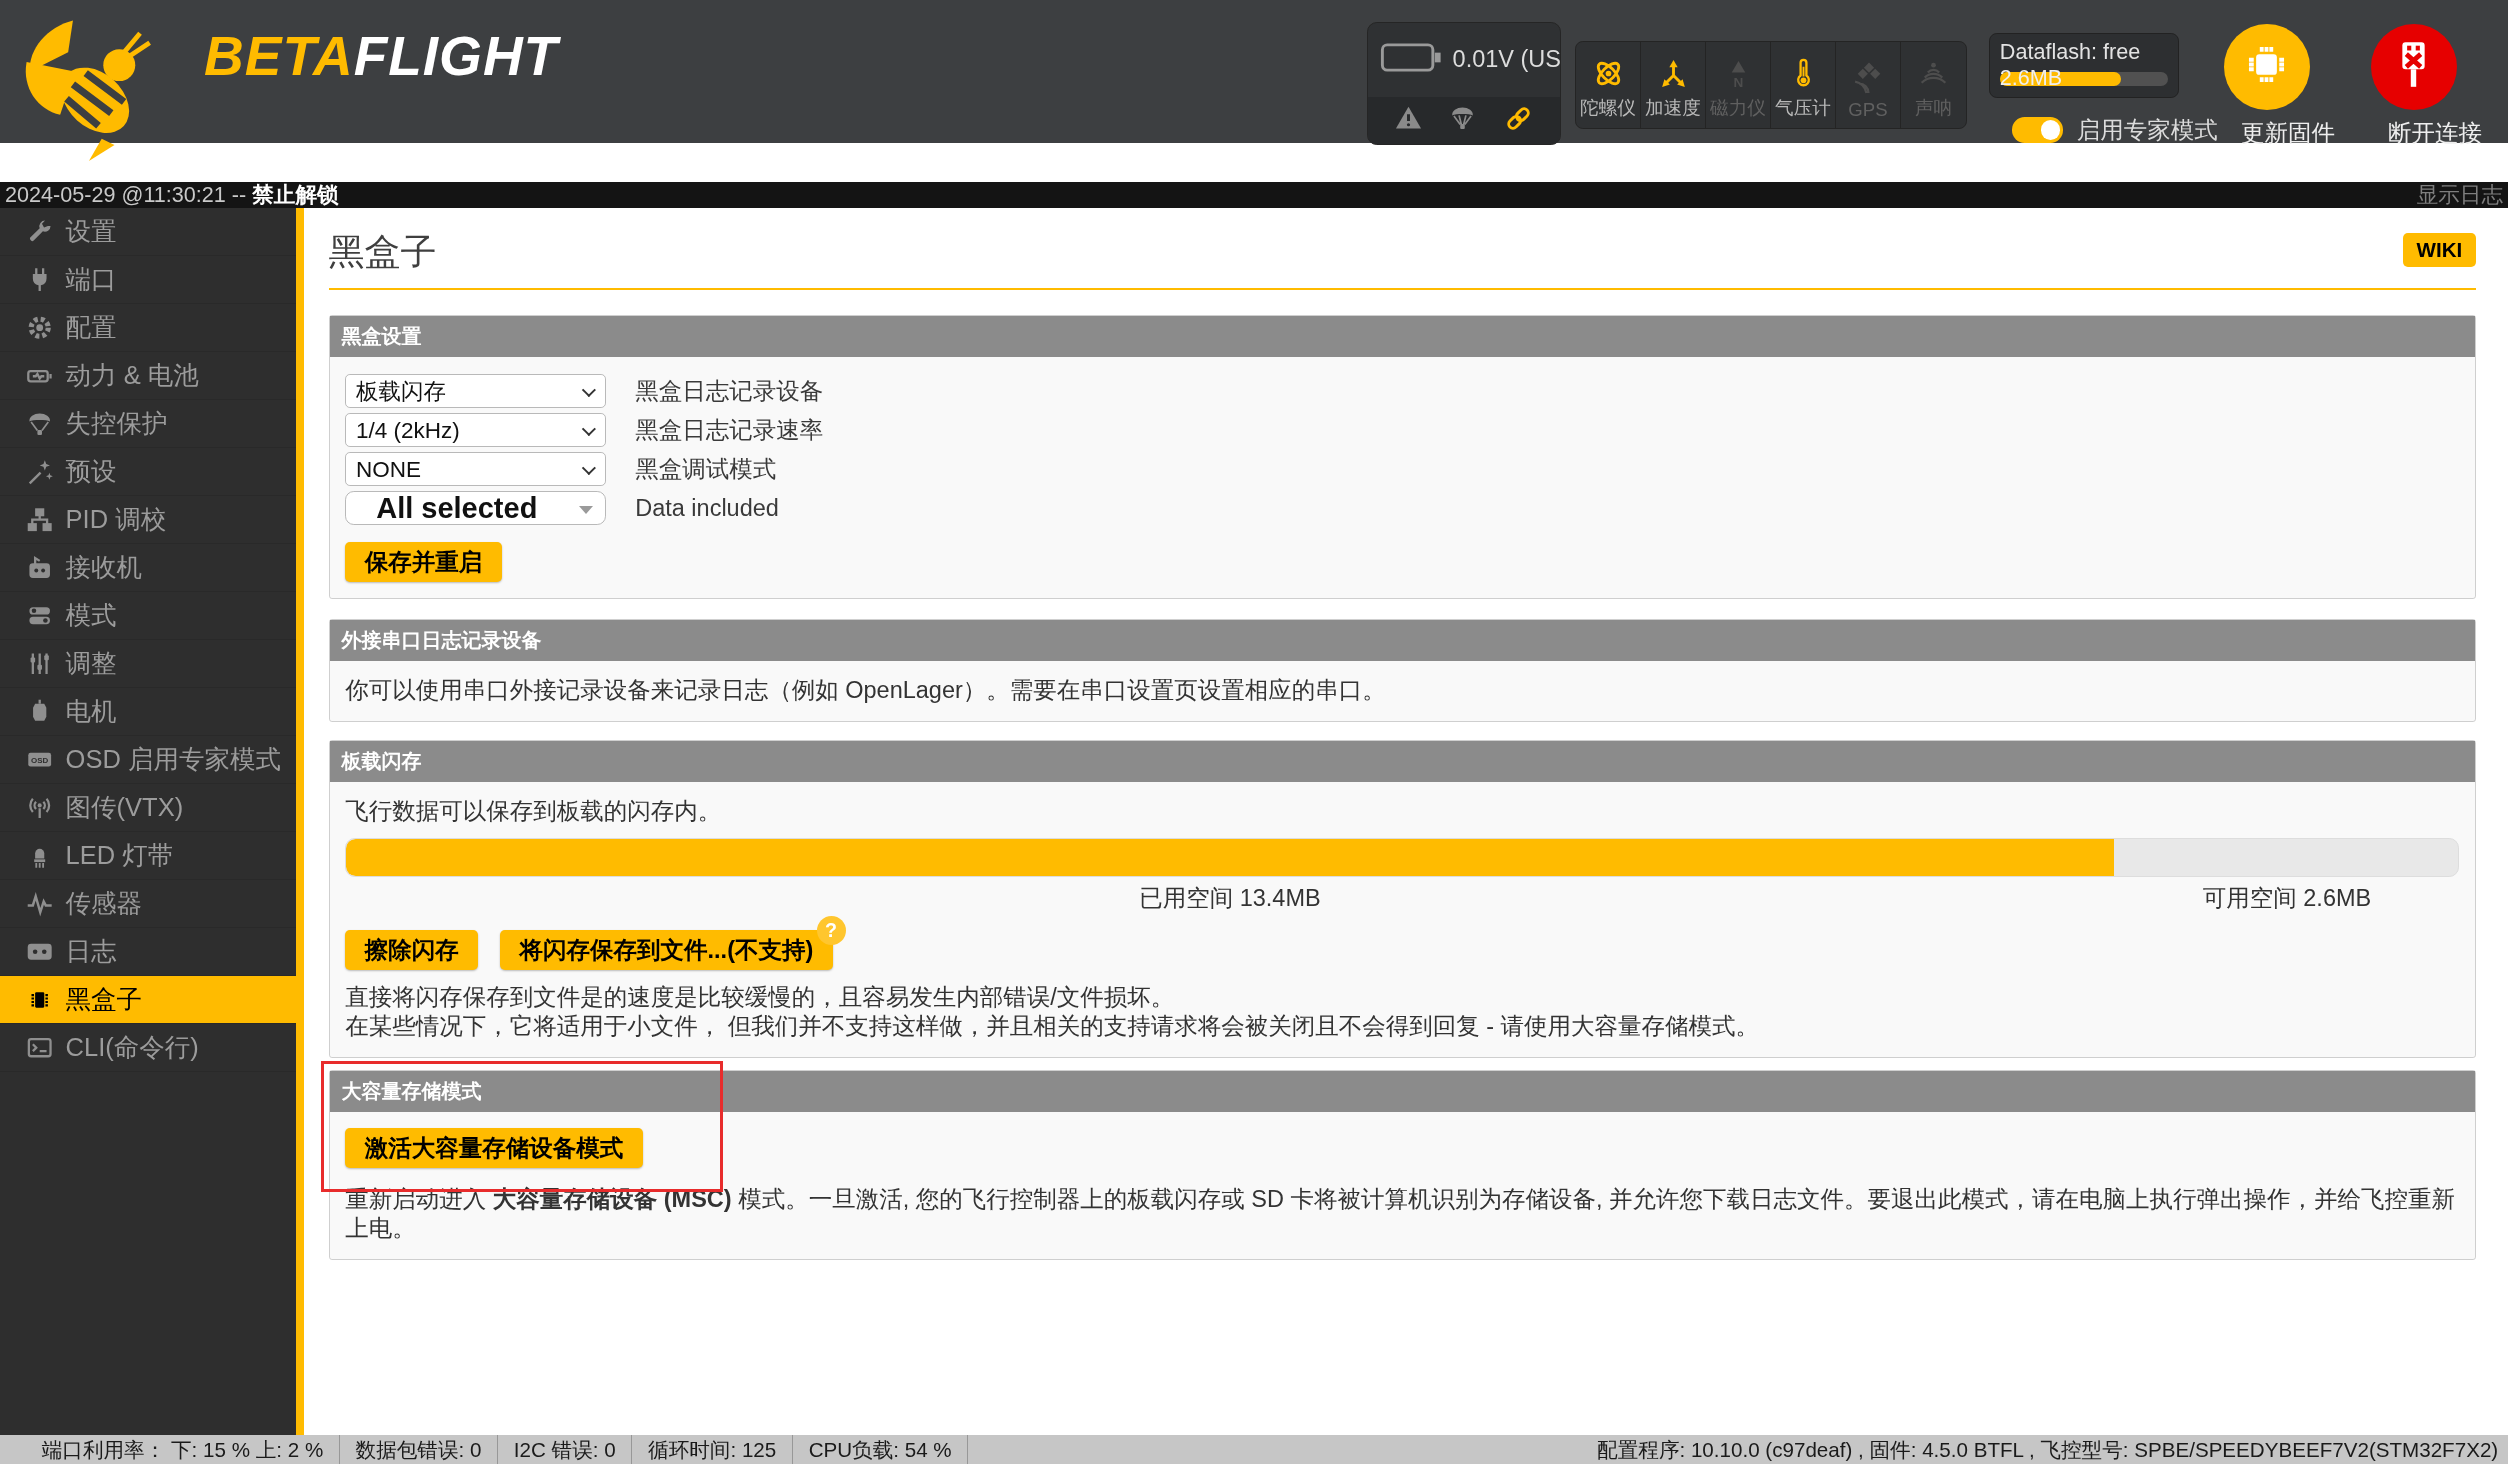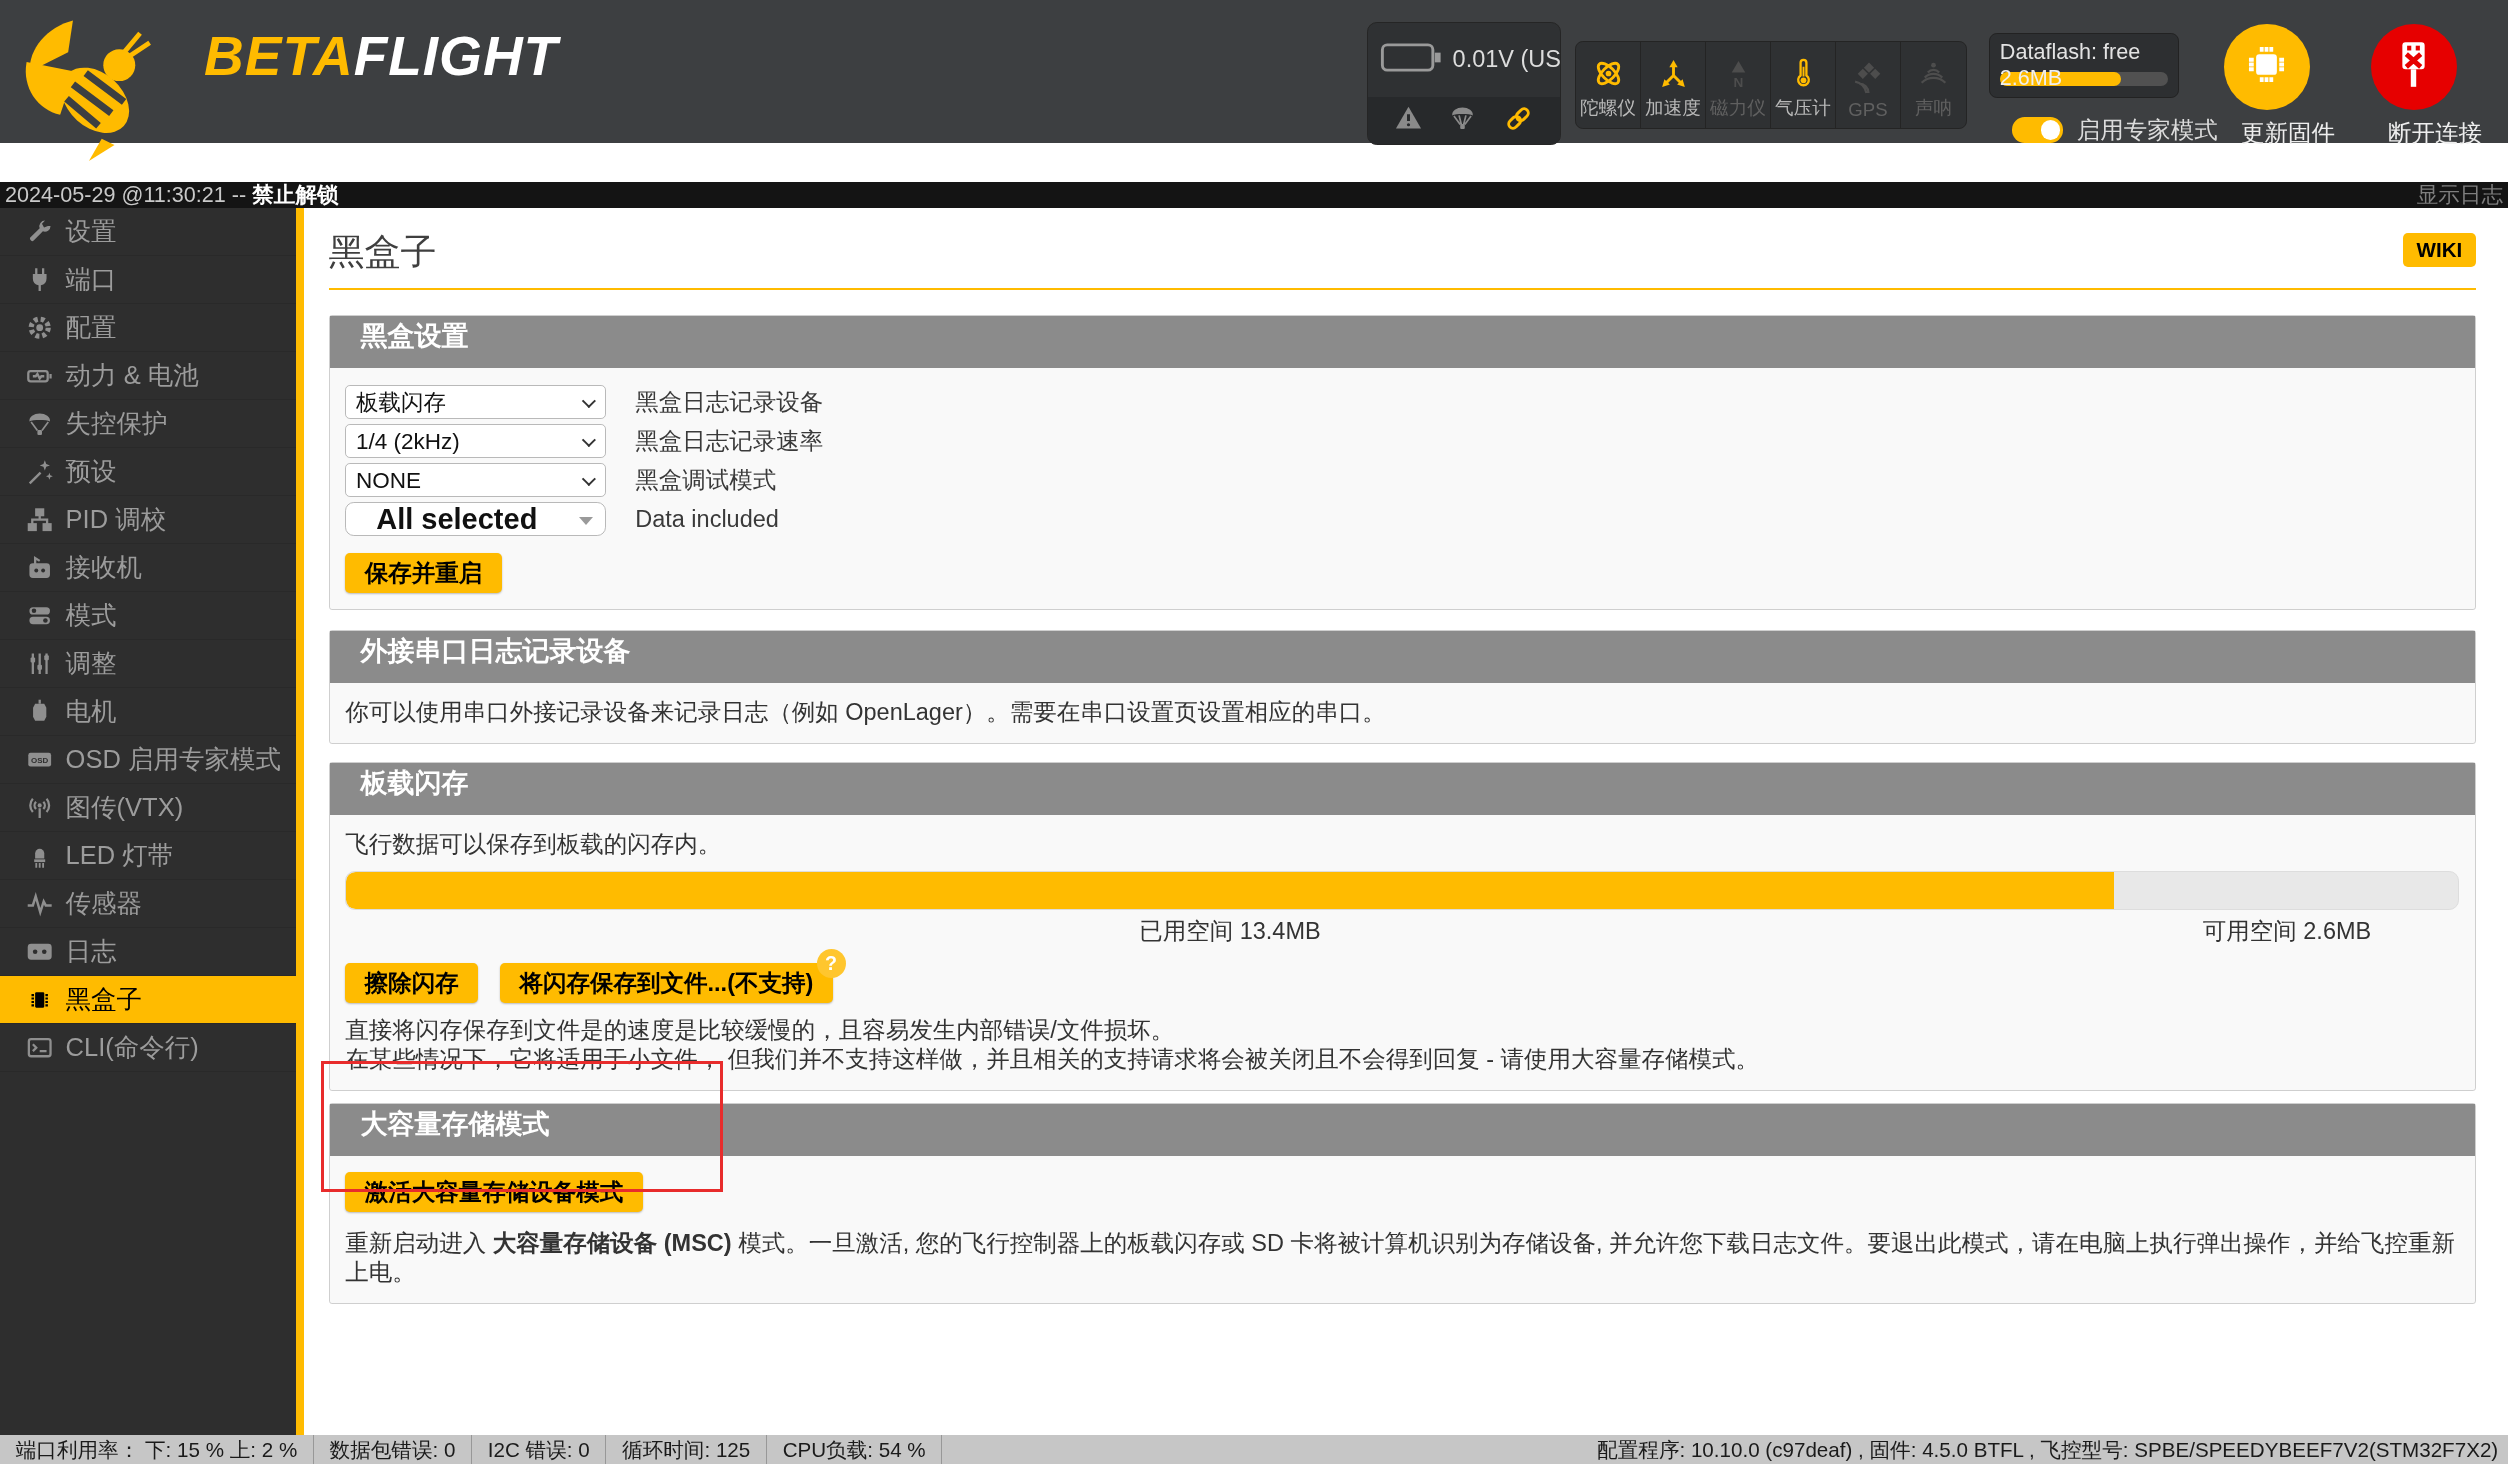--- a/index.html
+++ b/index.html
@@ -72,22 +72,22 @@
   
   .content{position:absolute;left:304px;top:208px;width:2204px;height:1227px;background:#fff;
            padding:19.6px 32px 0 24.5px;overflow:hidden;}
   .page-head{position:relative;}
   .page-title{font-size:36px;color:#3f3f3f;font-weight:500;margin:0;}
   .wiki-btn{position:absolute;right:0;top:5.9px;background:#ffbb00;color:#000;font-weight:bold;font-size:20.6px;
             padding:4.9px 13.7px;border-radius:4.9px;cursor:pointer;}
   .head-rule{border:none;border-top:2px solid #ffbb00;margin:11.8px 0 0 0;}
 
   .card{border:1px solid #cfcfcf;background:#f9f9f9;border-radius:2.9px;}
-  .card-header{height:52px;line-height:41px;background:#8b8b8b;color:#fff;font-weight:bold;font-size:27px;
-               padding-left:31px;}
+  .card-header{height:41px;line-height:41px;background:#8b8b8b;color:#fff;font-weight:bold;font-size:20px;
+               padding-left:12px;}
   .card-body{padding:15.7px;}
   .c1{margin-top:24.5px;}
   .c2{margin-top:19.6px;}
   .c3{margin-top:17.6px;}
   .c4{margin-top:12px;}
 
   .form-row{display:flex;align-items:center;height:37px;margin-bottom:2px;}
   .select-wrap{position:relative;width:261px;height:34px;}
   .select-wrap select{width:100%;height:100%;font-size:22.5px;padding:0 33px 0 9.8px;border:1px solid #b9b9b9;
                       border-radius:4.9px;background:#fff;color:#111;appearance:none;-webkit-appearance:none;
@@ -118,21 +118,21 @@
               color:#fff;font-weight:bold;font-size:19.6px;text-align:center;line-height:29px;cursor:pointer;}
   .warn-lines{margin-top:13.7px;}
 
   .msc-body-text{margin-top:17.6px;}
 
   .red-annotation{position:absolute;left:321px;top:1061px;width:402px;height:131px;border:3.9px solid #e82c2c;
                   z-index:60;pointer-events:none;}
 
   
   .footer{position:absolute;left:0;top:1435px;width:2508px;height:29px;background:#c6c6c6;display:flex;
-          font-size:20.6px;color:#1a1a1a;line-height:29px;}
+          font-size:20.6px;color:#1a1a1a;line-height:29px;padding-left:26px;}
   .footer .cell{padding:0 15.7px;border-right:1px solid #989898;white-space:nowrap;}
   .footer .cell-right{margin-left:auto;padding:0 9.8px;white-space:nowrap;}
 </style>
 </head>
 <body>
 
 <div id="app">
 
   <div class="topbar">
     <span class="logo-bee">

